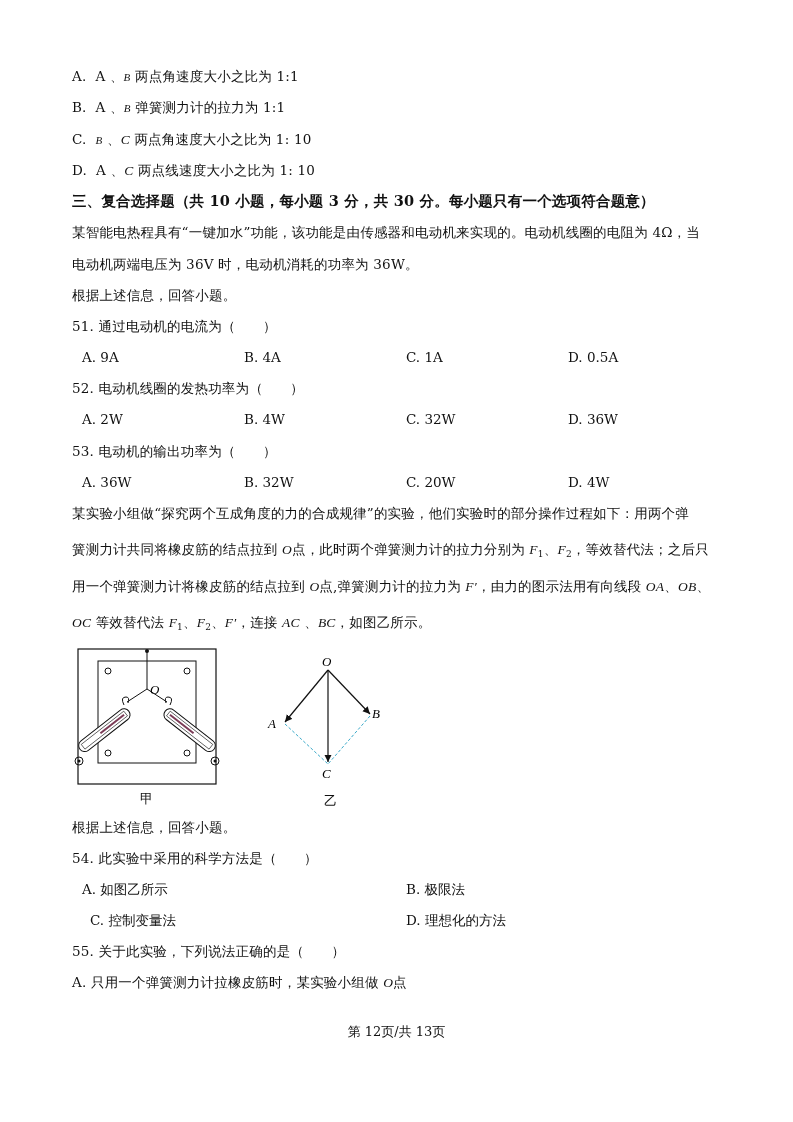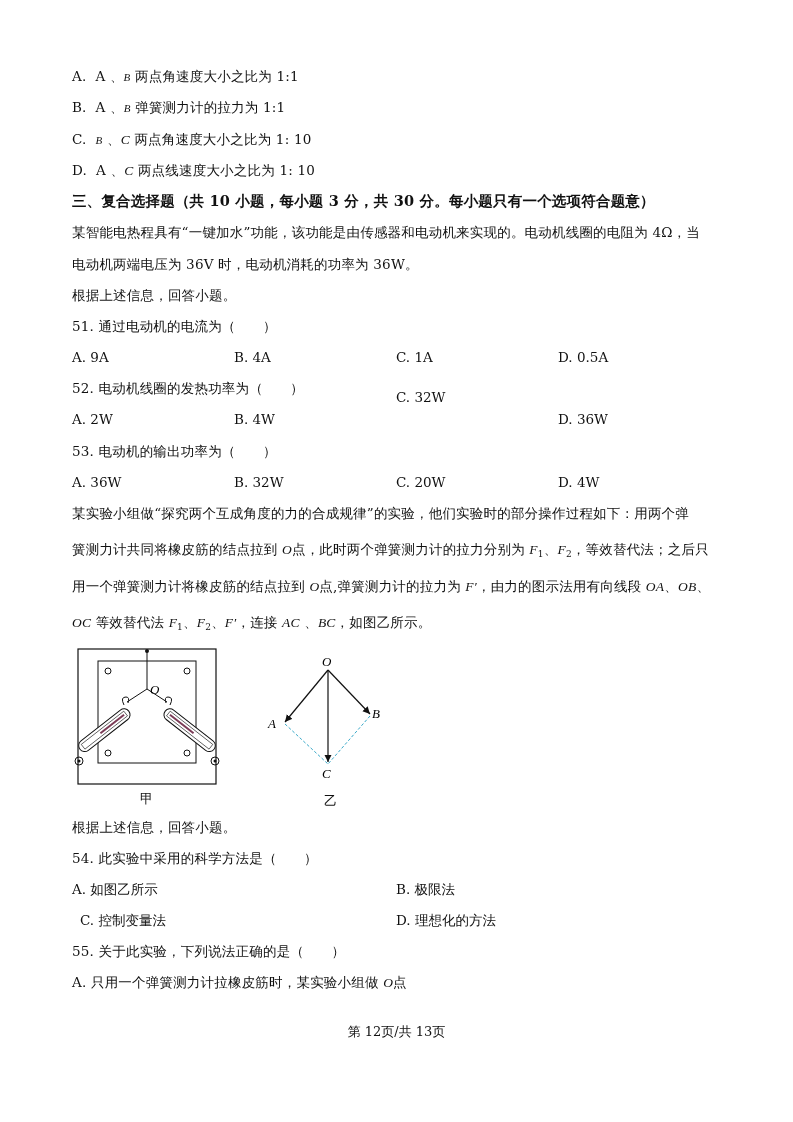--- a/index.html
+++ b/index.html
@@ -7,21 +7,21 @@
     width: 793px; height: 1122px; position: relative; overflow: hidden;
     font-family: "DejaVu Serif", "Liberation Serif", serif;
     color: #111;
   }
   .line {
     position: absolute; left: 72px; font-size: 13.5px; line-height: 18px;
     white-space: nowrap; letter-spacing: 0.2px;
   }
   .it { font-style: italic; font-family: "Liberation Serif", serif; }
   .heading { font-weight: bold; font-size: 14.5px; }
-  .opt { position: absolute; font-size: 13.5px; line-height: 18px; white-space: nowrap; }
+  .opt { position: absolute; font-size: 13.5px; line-height: 18px; white-space: nowrap; margin-left: 10px; }
   .footer {
     position: absolute; top: 1023px; left: 0; width: 793px; text-align: center;
     font-size: 13px;
   }
   sub { font-size: 9px; vertical-align: -3px; }
   .fig { position: absolute; }
   .cap { position: absolute; font-size: 13px; }
 </style>
 </head>
 <body>
@@ -55,21 +55,21 @@
 
 <div class="line" style="top:317px">51. 通过电动机的电流为（　　）</div>
 <div class="opt" style="top:348px;left:72px">A. 9A</div>
 <div class="opt" style="top:348px;left:234px">B. 4A</div>
 <div class="opt" style="top:348px;left:396px">C. 1A</div>
 <div class="opt" style="top:348px;left:558px">D. 0.5A</div>
 
 <div class="line" style="top:379px">52. 电动机线圈的发热功率为（　　）</div>
 <div class="opt" style="top:410px;left:72px">A. 2W</div>
 <div class="opt" style="top:410px;left:234px">B. 4W</div>
-<div class="opt" style="top:388px;left:396px">C. 32W</div>
+<div class="opt" style="top:410px;left:396px">C. 32W</div>
 <div class="opt" style="top:410px;left:558px">D. 36W</div>
 
 <div class="line" style="top:442px">53. 电动机的输出功率为（　　）</div>
 <div class="opt" style="top:473px;left:72px">A. 36W</div>
 <div class="opt" style="top:473px;left:234px">B. 32W</div>
 <div class="opt" style="top:473px;left:396px">C. 20W</div>
 <div class="opt" style="top:473px;left:558px">D. 4W</div>
 
 <div class="line" style="top:504px">某实验小组做“探究两个互成角度的力的合成规律”的实验，他们实验时的部分操作过程如下：用两个弹</div>
 <div class="line" style="top:540px">

